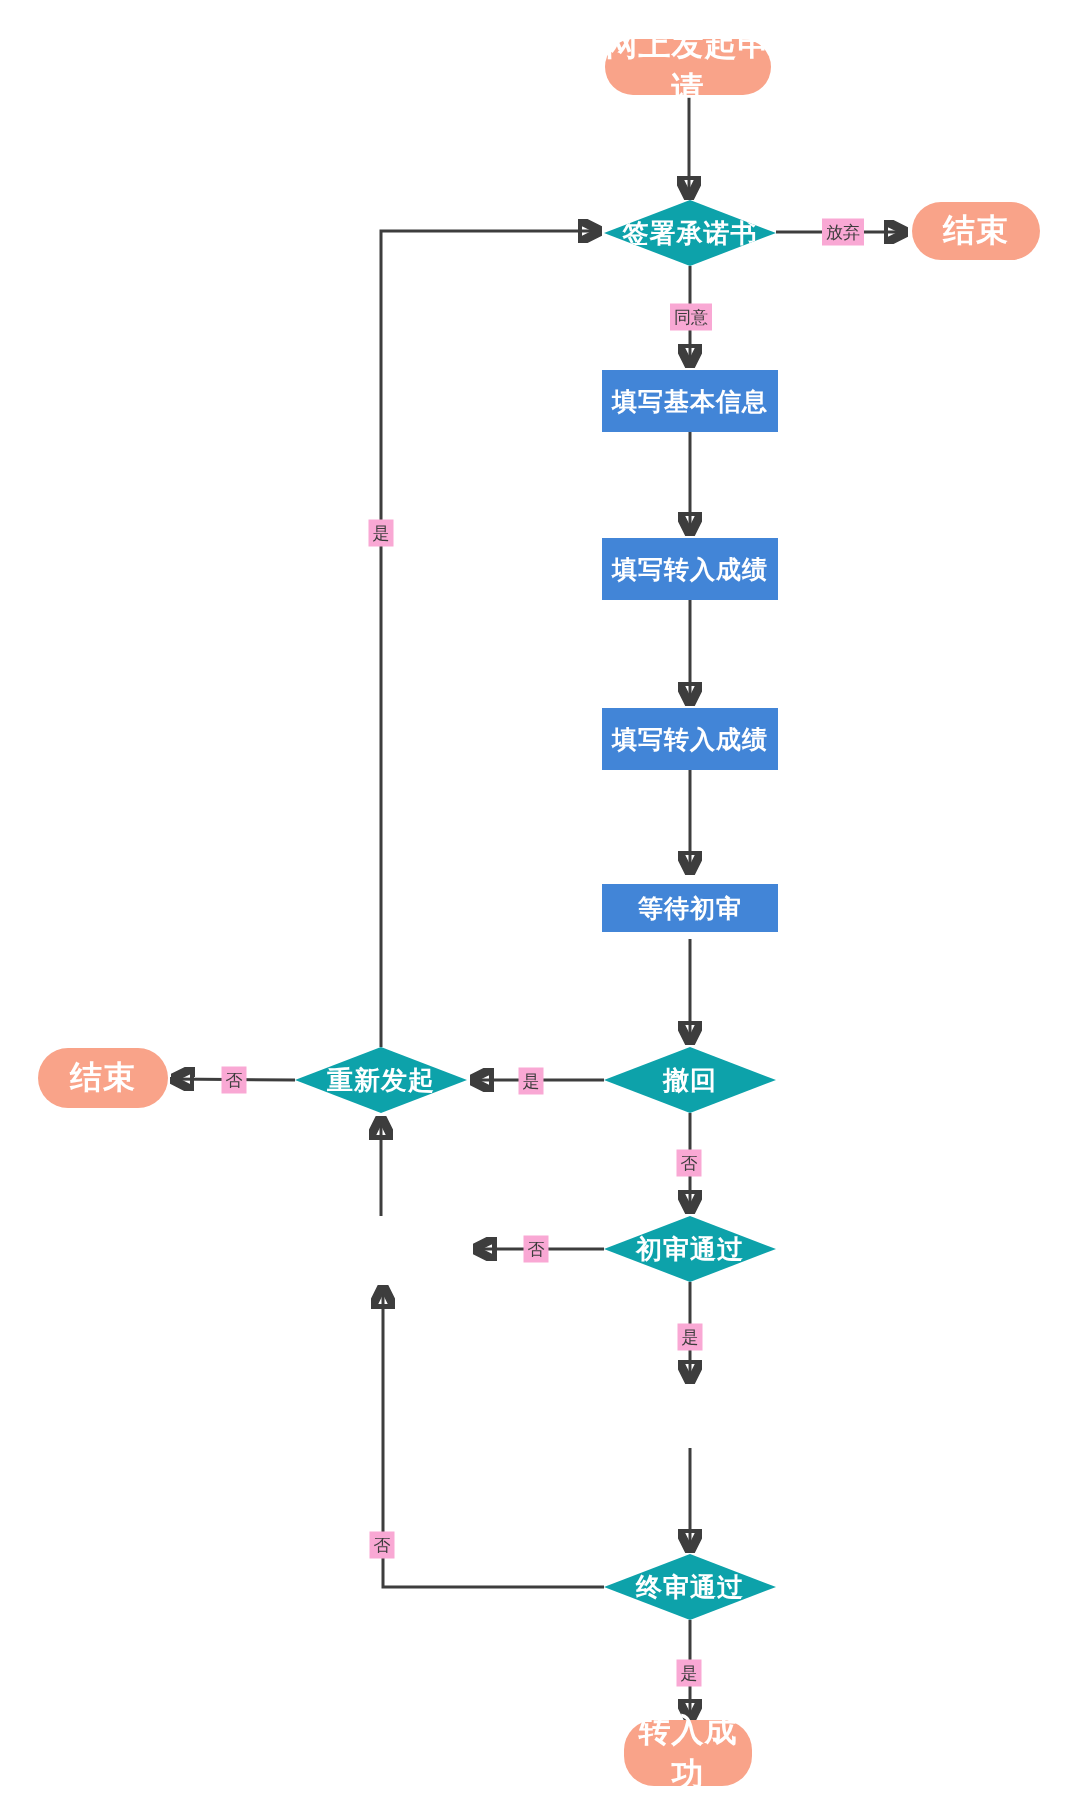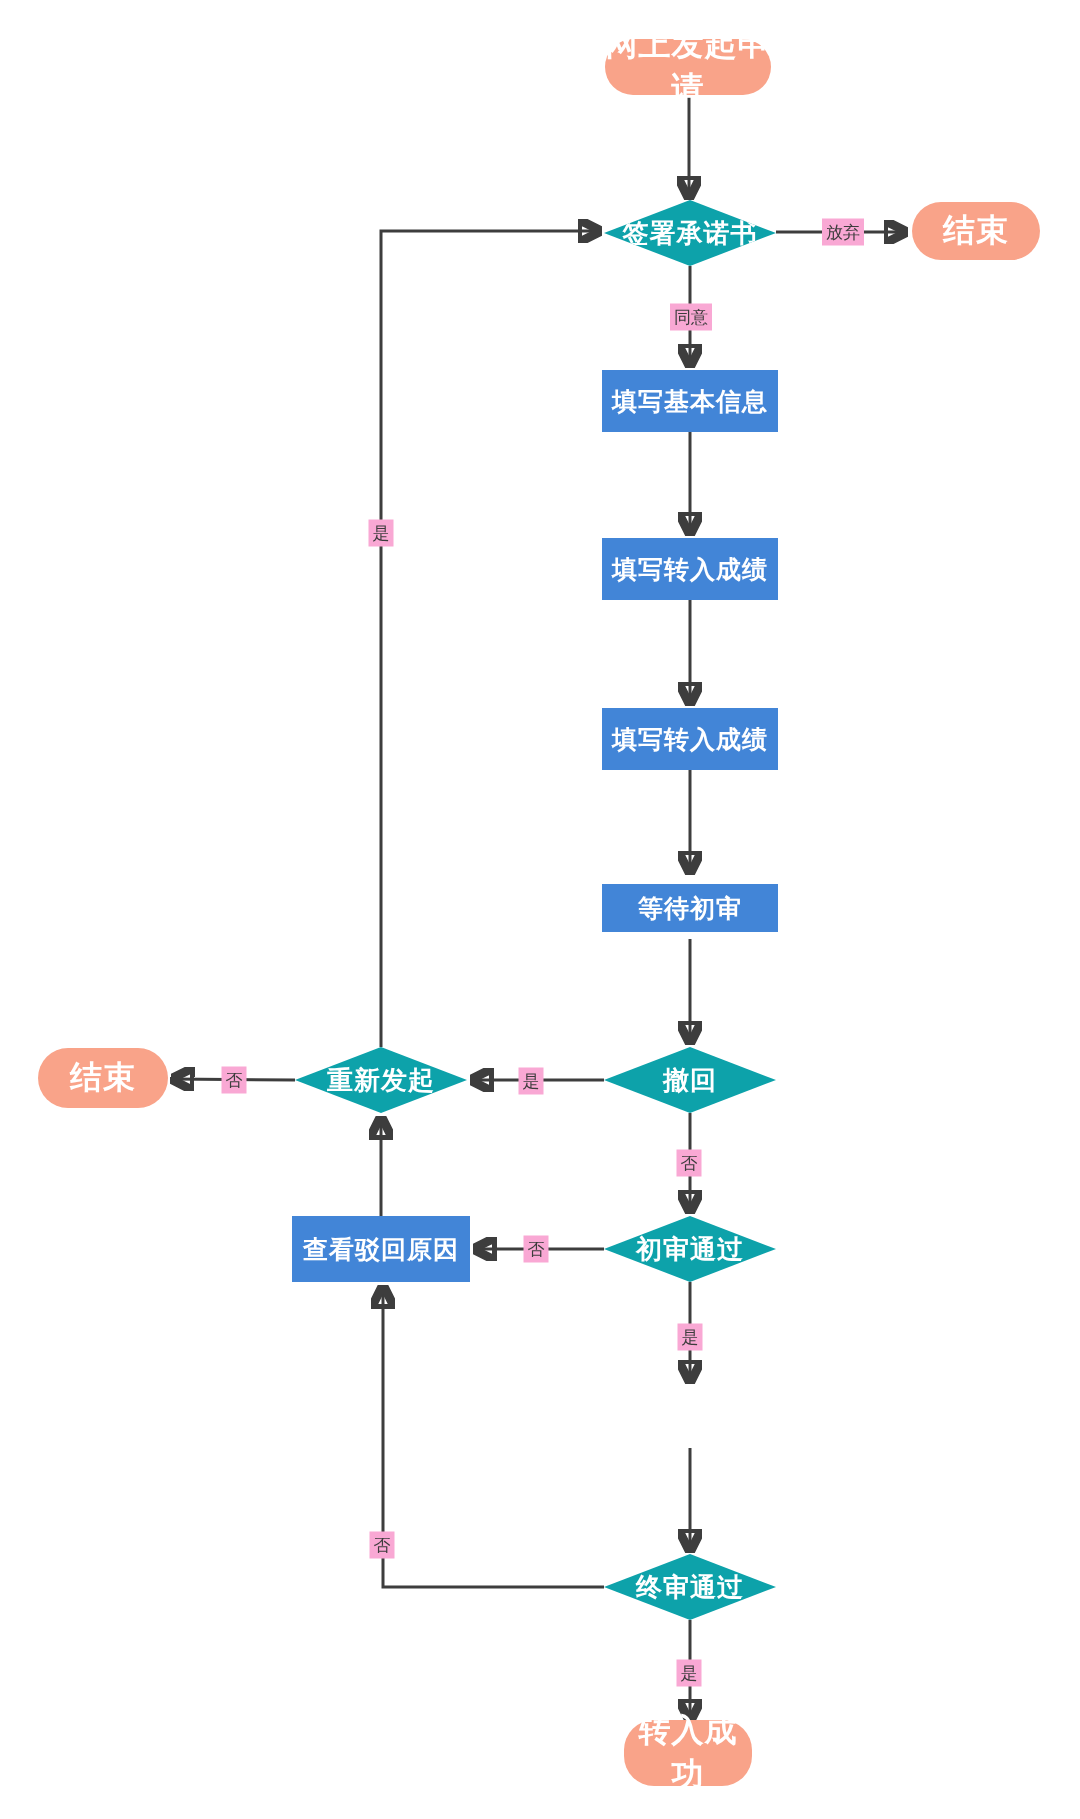--- a/index.html
+++ b/index.html
@@ -93,21 +93,20 @@
   <div class="node process" style="left:690px; top:908px; width:176px; height:48px;">等待初审</div>
 
   <div class="node decision" style="left:690px; top:1080px; width:172px; height:66px;">撤回</div>
 
   <div class="node decision" style="left:381px; top:1080px; width:172px; height:66px;font-family:Liberation Mono, monospace;">重新发起</div>
 
   <div class="node terminal" style="left:103px; top:1078px; width:130px; height:60px;">结束</div>
 
   <div class="node decision" style="left:690px; top:1249px; width:172px; height:66px;">初审通过</div>
 
-  <div class="node process" style="left:381px; top:1249px; width:178px; height:66px;">查看驳回原因</div>
 
 
   <div class="node decision" style="left:690px; top:1587px; width:172px; height:66px;">终审通过</div>
 
   <div class="node terminal" style="left:688px; top:1753px; width:128px; height:66px;">转入成功</div>
 
   <span class="edge-label" style="left:843px; top:232px;">放弃</span>
 
   <span class="edge-label" style="left:691px; top:317px;">同意</span>
 

